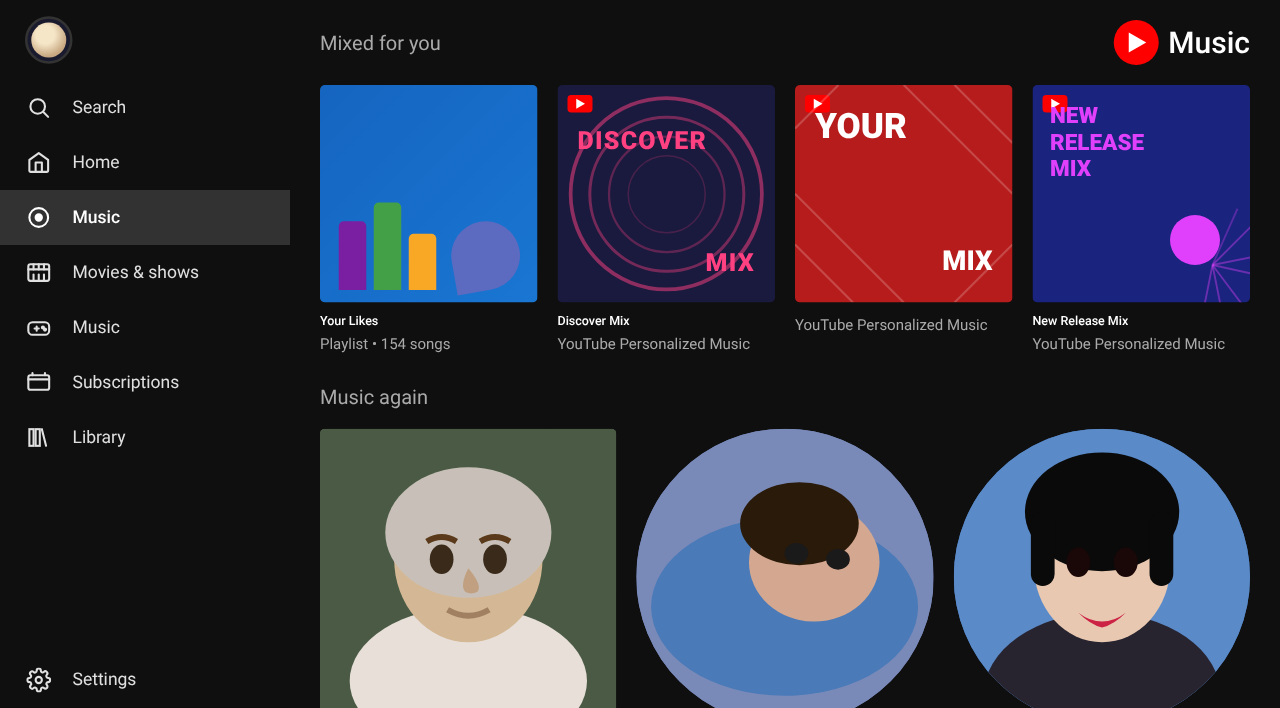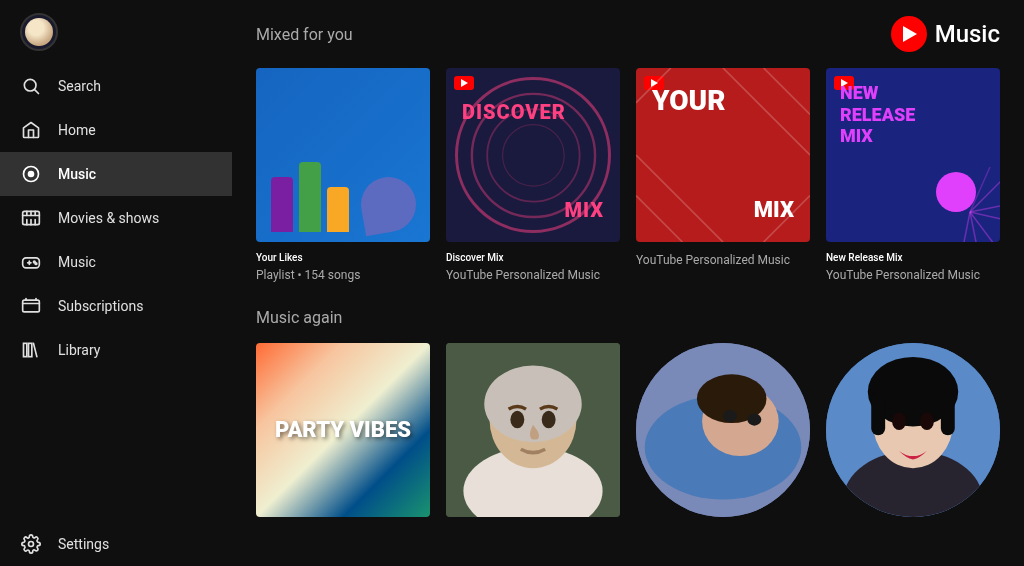--- a/index.html
+++ b/index.html
@@ -618,27 +618,20 @@
       <div class="card-subtitle">YouTube Personalized Music</div>
     </div>
 
   </div>
 
   <div style="margin-top: 24px;">
     <div class="section-title-main">Music again</div>
 
     <div class="listen-row">
 
-      <div class="listen-card">
-        <div class="listen-thumb">
-          <div class="thumb-party" style="width:100%;height:100%;">
-            <div class="party-text">PARTY VIBES</div>
-          </div>
-        </div>
-      </div>
 
       <div class="listen-card">
         <div class="listen-thumb">
           <div class="thumb-person-2" style="width:100%;height:100%;">
 
             <svg width="100%" height="100%" viewBox="0 0 100 100" preserveAspectRatio="xMidYMid slice">
               <rect width="100" height="100" fill="#4a5a44"></rect>
 
               <ellipse cx="50" cy="85" rx="40" ry="25" fill="#e8e0d8"></ellipse>
 

